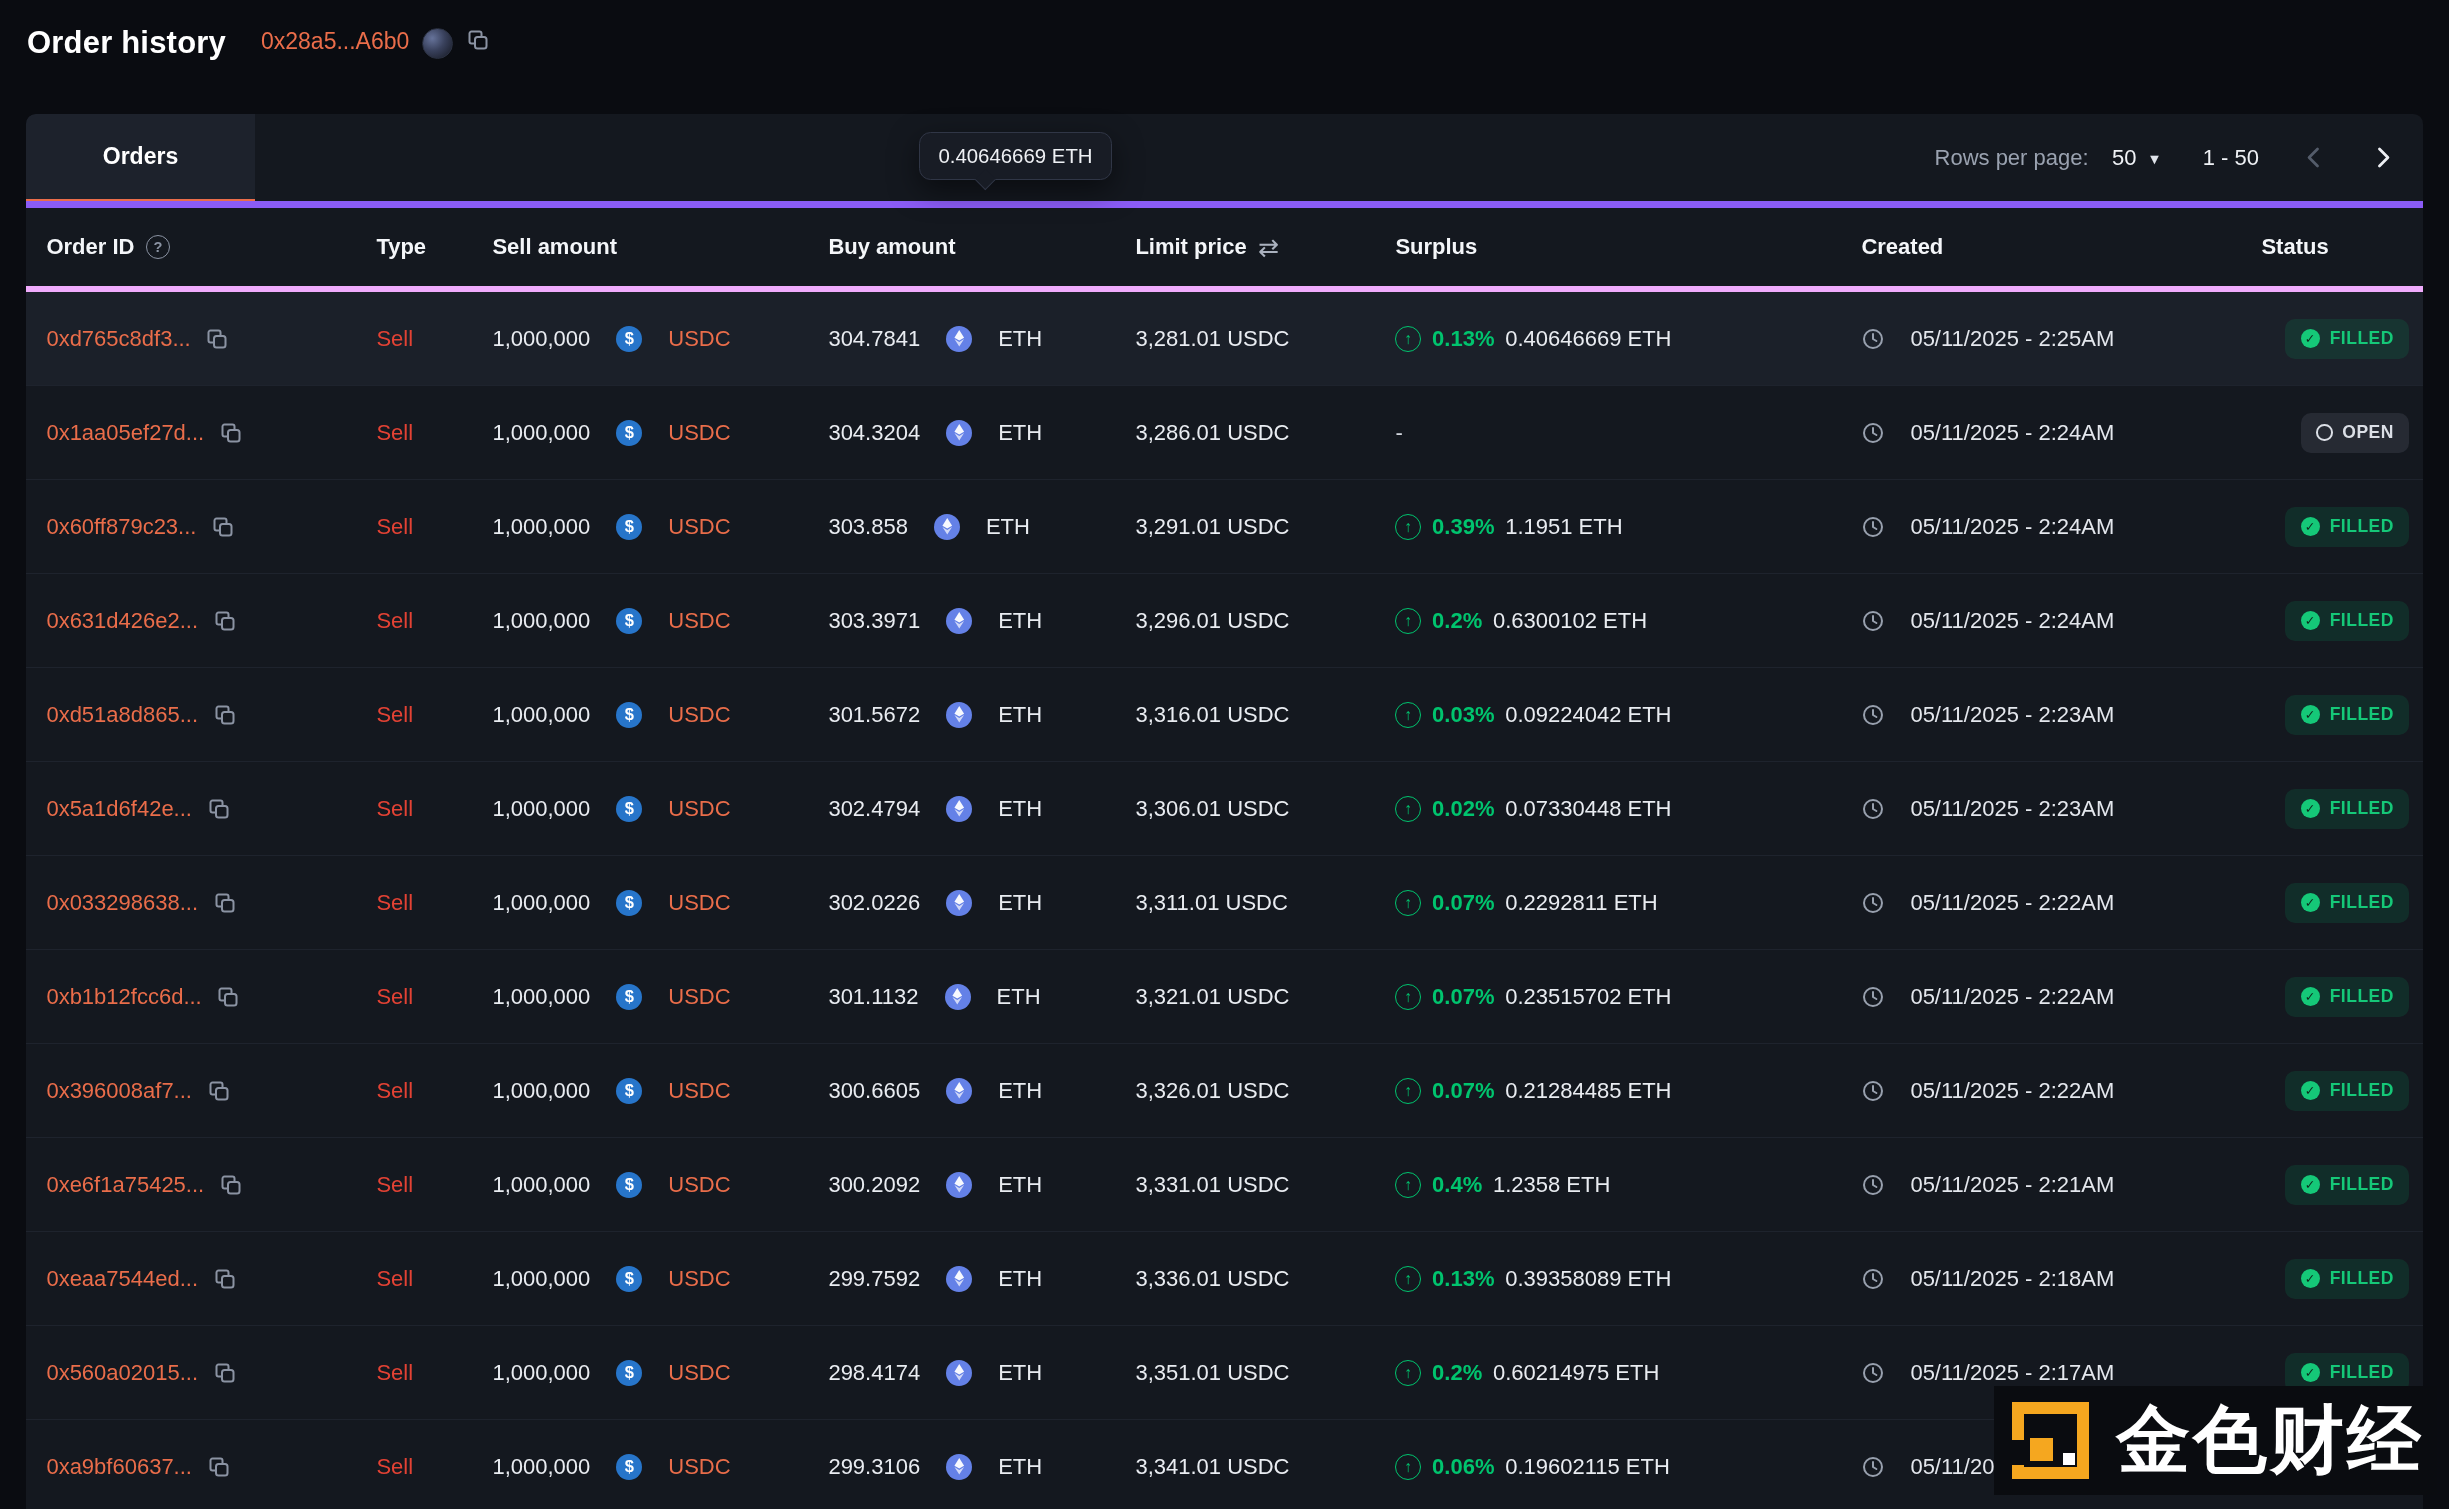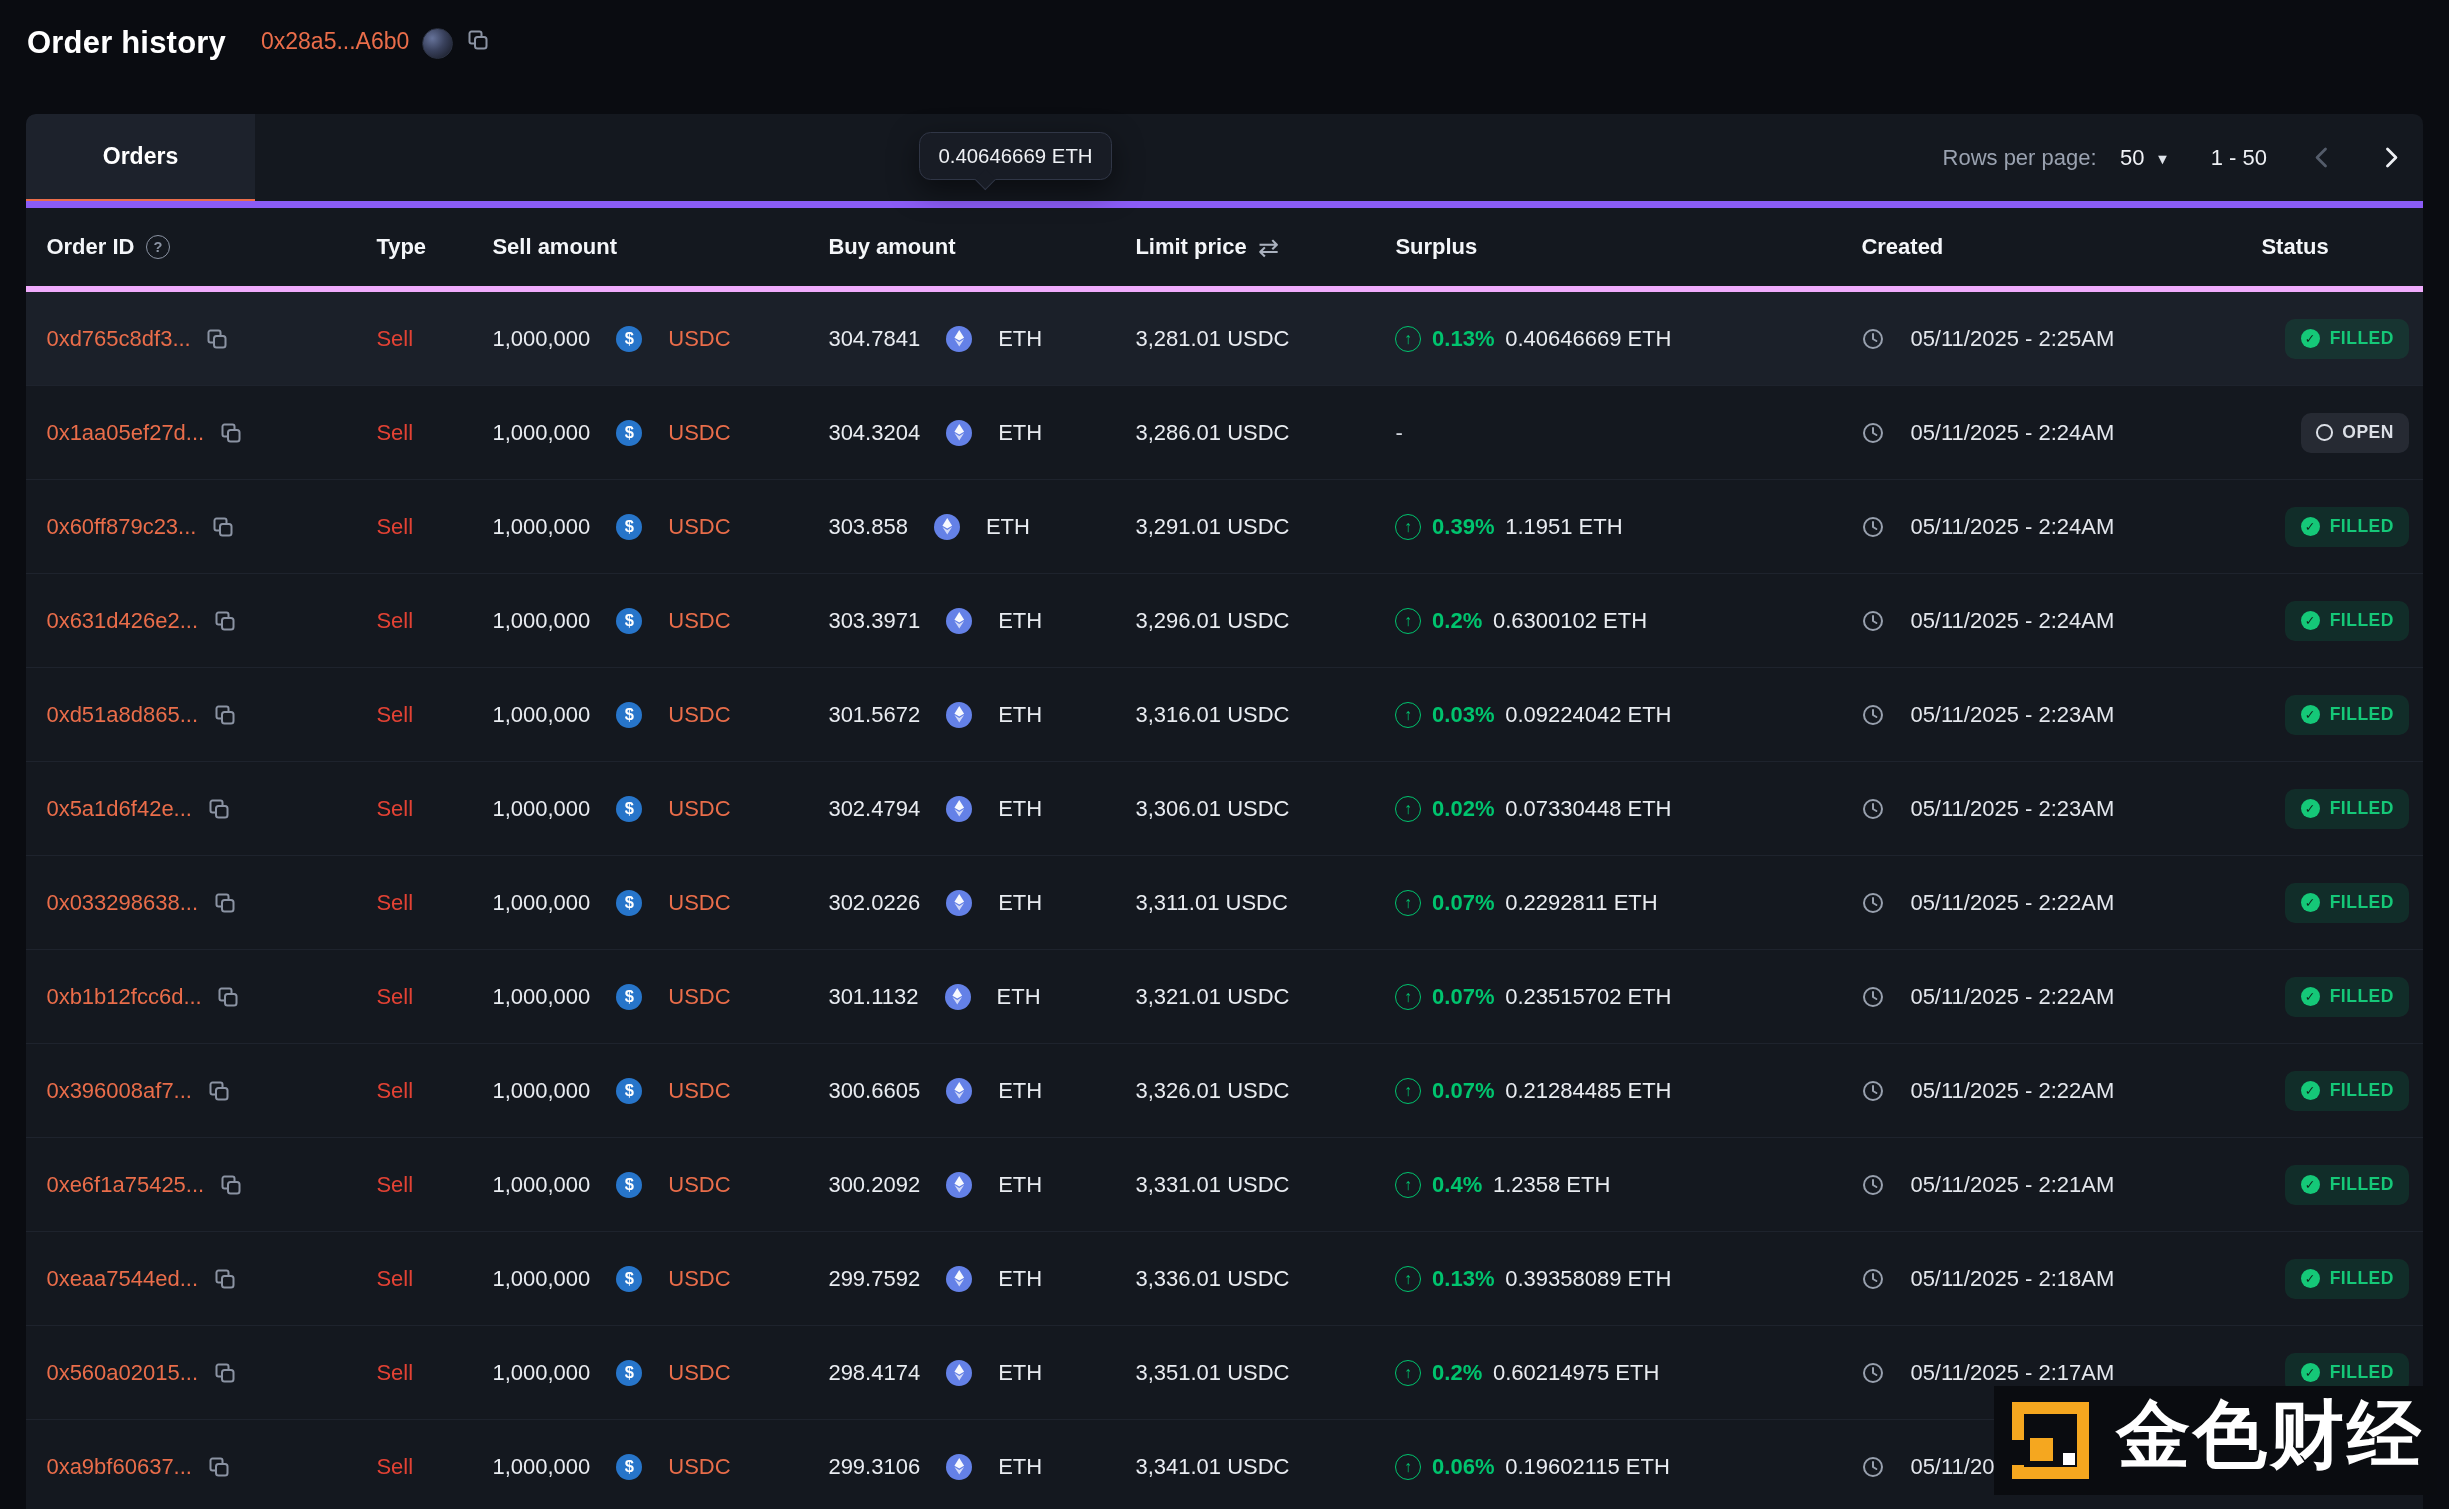--- a/index.html
+++ b/index.html
@@ -22,21 +22,21 @@
   .copy-btn svg{width:24px;height:24px;stroke:#8b93a3;fill:none;stroke-width:2;stroke-linecap:round;stroke-linejoin:round}
 
   
   .panel{position:absolute;left:26px;top:114px;width:2397px;height:1396px;
     background:#14181f;border-radius:9.7px 9.7px 0 0;overflow:hidden}
 
   .tab-bar{display:flex;align-items:stretch;height:87px;border-bottom:7px solid #8b5cf6}
   .tab{width:229px;display:flex;align-items:center;justify-content:center;
     font-size:23px;font-weight:700;color:#ffffff;background:#1d222c;
     border-bottom:2.9px solid #ea6d4a;cursor:pointer;border-radius:9.7px 0 0 0}
-  .pagination{margin-left:auto;display:flex;align-items:center;gap:41px;padding-right:18px;font-size:22px}
+  .pagination{margin-left:auto;display:flex;align-items:center;gap:41px;padding-right:26px;font-size:22px}
   .rpp-label{color:#9aa2b0}
   .rpp-select{display:flex;align-items:center;gap:10.7px;color:#f1f3f7;cursor:pointer;margin-left:-17.5px}
   .caret{font-size:14.6px;color:#dfe3ea;transform:translateY(1px)}
   .range{color:#eef0f4}
   .pager{display:flex;align-items:center;gap:39px}
   .pager-btn{cursor:pointer}
   .pager-btn svg{width:29px;height:29px;fill:none;stroke-width:2.3;stroke-linecap:round;stroke-linejoin:round}
   .pager-btn.prev svg{stroke:#545c6a}
   .pager-btn.next svg{stroke:#eef0f4}
 
@@ -93,21 +93,21 @@
 
   
   .watermark{position:absolute;right:11.6px;bottom:15.5px;z-index:30;display:flex;align-items:center;gap:19.4px;
     background:#0a0c10;padding:7.8px 13.6px 7.8px 9.7px}
   .jinse-logo{width:93px;height:93px;position:relative;flex:none}
   .jinse-outer{position:absolute;left:7.8px;top:7.8px;right:7.8px;bottom:7.8px;border:12.6px solid #f5a71f}
   .jinse-gap{position:absolute;left:3.9px;bottom:21.3px;width:21.3px;height:25px;background:#0a0c10}
   .jinse-inner{position:absolute;left:26px;bottom:26px;width:23px;height:23px;background:#f5a71f}
   .jinse-dot{position:absolute;right:22px;bottom:22px;width:11.6px;height:11.6px;background:#ffffff}
   .watermark-text{font-size:74px;font-weight:700;color:#ffffff;letter-spacing:2.9px;line-height:1;
-    font-family:Liberation Mono, monospace}
+    font-family:Liberation Sans, sans-serif}
 </style>
 </head>
 <body>
 
 <div class="page-header">
   <div class="page-title">Order history</div>
   <div class="address-group">
     <span class="address-link">0x28a5...A6b0</span>
     <span class="avatar"></span>
     <span class="copy-btn">

